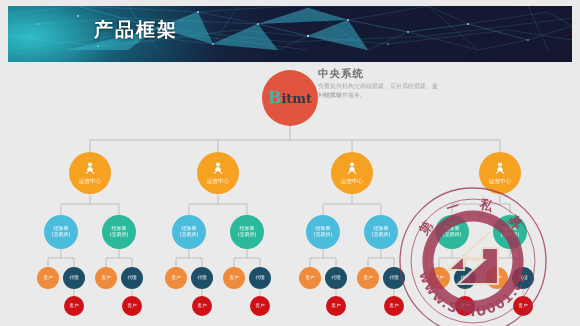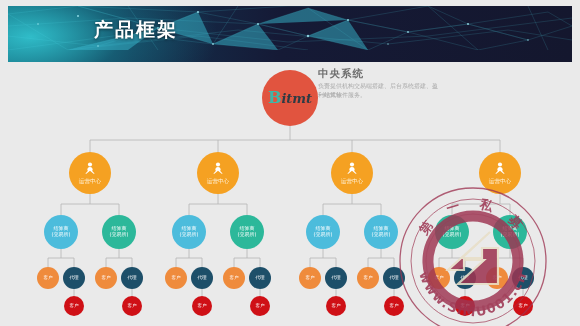--- a/index.html
+++ b/index.html
@@ -32,21 +32,21 @@
   .chart svg.lines{position:absolute;left:0;top:0;}
 
   .node{position:absolute;border-radius:50%;
         display:flex;flex-direction:column;align-items:center;justify-content:center;
         color:#fff;text-align:center;line-height:1.12;box-sizing:border-box;}
 
   
   .root{width:56px;height:56px;background:#e1543f;}
   .root .logo{font-size:13px;font-weight:bold;font-family:"DejaVu Serif","Liberation Serif",serif;}
   .root .logo .b{color:#3fb6a8;font-size:16px;}
-  .root .logo .rest{color:#2e3b44;font-style:italic;}
+  .root .logo .rest{color:#2e3b44;}
 
   .root-title{position:absolute;color:#6d6d6d;font-size:10.5px;font-weight:bold;
               font-family:"DejaVu Sans","Liberation Sans",sans-serif;letter-spacing:1px;}
   .root-desc{position:absolute;color:#a9a9a9;font-size:6px;line-height:1.55;width:122px;
              font-family:"DejaVu Sans","Liberation Sans",sans-serif;}
 
   
   .op{width:42px;height:42px;background:#f5a122;}
   .op .person{width:16px;height:16px;margin-bottom:1px;}
   .op .lbl{font-size:5.6px;color:#fff9ea;font-family:"DejaVu Sans","Liberation Sans",sans-serif;}

